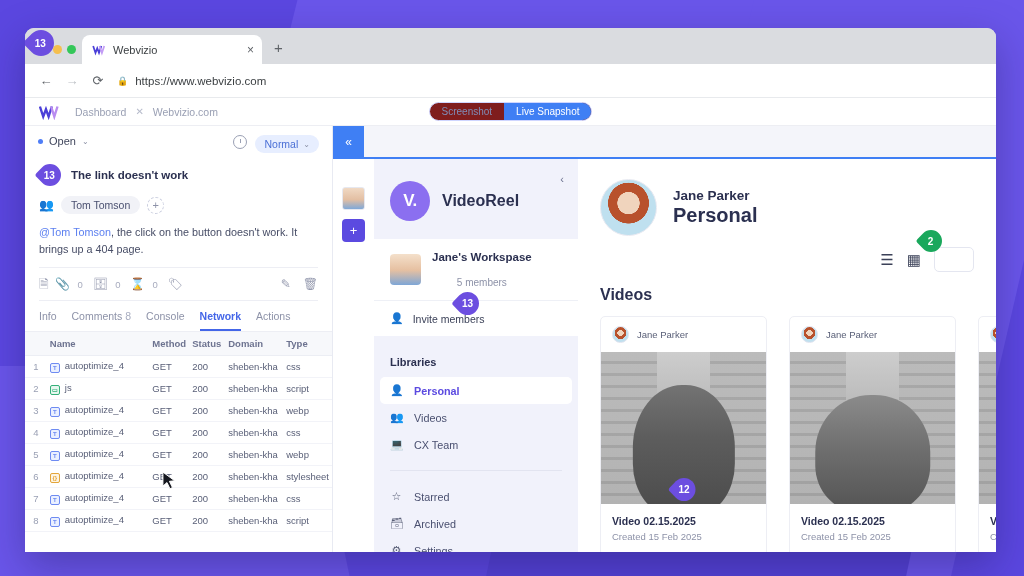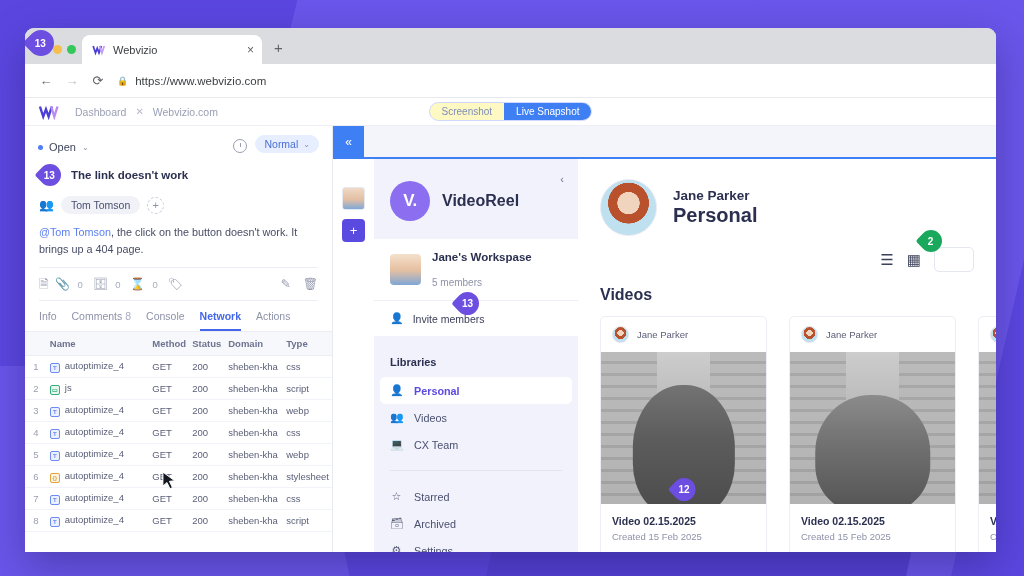--- a/index.html
+++ b/index.html
@@ -95,40 +95,40 @@
     padding: 0 14px; gap: 14px; border-bottom: 1px solid #edeef3;
     position: relative;
   }
   #wlogo { font-size: 16px; font-weight: 800; letter-spacing: -1px; }
   .crumbs { display: flex; align-items: center; gap: 9px; font-size: 10.5px; color: #9aa0b4; }
   .crumbs .x { font-size: 10px; color: #b6bbcb; cursor: pointer; }
 
   #seg {
     position: absolute; left: 50%; transform: translateX(-50%);
     display: flex; border: 1px solid #cfd6ff; border-radius: 11px;
-    overflow: hidden; height: 19px; background: #fef9c3;
+    overflow: hidden; height: 19px; background: #7f1d1d;
   }
   #seg div {
     font-size: 10px; padding: 0 12px; display: flex; align-items: center;
     color: #7f8db8; cursor: pointer;
   }
   #seg div.active { background: #3f7ff4; color: #fff; font-weight: 500; }
 
   
   #work { display: flex; height: 462px; background: #f4f5fa; }
 
   
   #panel {
     width: 308px; background: #fff; flex: none;
     display: flex; flex-direction: column;
     border-right: 1px solid #e8eaf2;
     position: relative;
   }
   #panel-top {
-    display: flex; align-items: flex-end; gap: 8px;
+    display: flex; align-items: flex-start; gap: 8px;
     padding: 9px 13px 7px 13px;
   }
   .statuspill { display: flex; align-items: center; gap: 6px; font-size: 11px; color: #40465c; cursor: pointer; }
   .sdot { width: 5px; height: 5px; border-radius: 50%; background: #4f7ef7; }
   .caret { font-size: 8px; color: #8b90a5; }
   .spacer { flex: 1; }
   .clock {
     width: 14px; height: 14px; border: 1.3px solid #9aa0b4; border-radius: 50%;
     position: relative;
   }
@@ -278,21 +278,21 @@
   }
   #vs-head { padding: 22px 16px 18px 16px; display: flex; align-items: center; gap: 12px; position: relative; }
   #vs-logo {
     width: 40px; height: 40px; border-radius: 50%; background: #8b6ff0;
     color: #fff; font-weight: 800; font-size: 17px;
     display: flex; align-items: center; justify-content: center; letter-spacing: -.5px;
   }
   #vs-name { font-size: 16px; font-weight: 800; color: #2b3050; }
   #vs-collapse { position: absolute; right: 14px; top: 14px; font-size: 11px; color: #6d7390; cursor: pointer; }
 
-  #ws-card { background: #fff; margin: 0 0 0 0; }
+  #ws-card { background: #fff; margin: 0 0 0 0; text-align: center; }
   #ws-row { display: flex; align-items: center; gap: 11px; padding: 12px 16px; }
   #ws-av {
     width: 31px; height: 31px; flex: none; border-radius: 4px;
     background: linear-gradient(180deg,#f4e0cb 0%, #e6c0a1 52%, #7ea6d6 100%);
   }
   #ws-name { font-size: 11.5px; font-weight: 700; color: #2b3050; }
   #ws-sub { font-size: 10px; color: #8d92a8; margin-top: 14px; }
   #ws-invite {
     border-top: 1px solid #eef0f6; padding: 11px 16px;
     display: flex; align-items: center; gap: 9px; position: relative; cursor: pointer;

